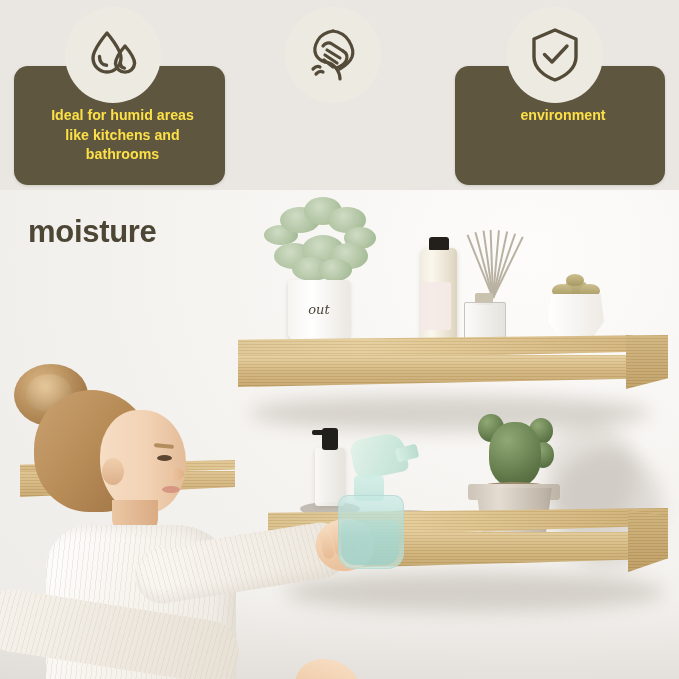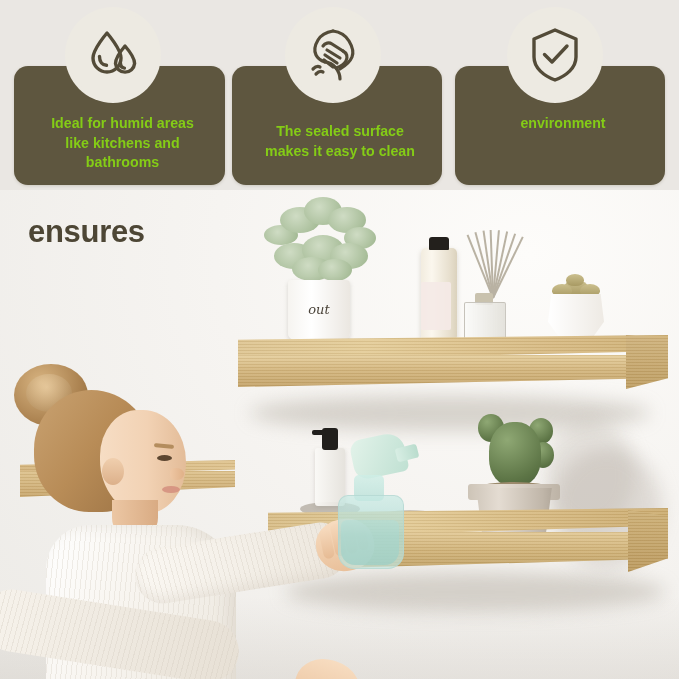--- a/index.html
+++ b/index.html
@@ -169,21 +169,21 @@
   
   .headline{position:absolute;left:28px;top:214px;width:210px;
     font-weight:bold;font-size:31px;line-height:1.13;color:#4d4635;letter-spacing:-0.3px;}
 
   
   .cards{position:absolute;left:0;top:0;width:679px;height:195px;}
   .card{position:absolute;top:66px;height:119px;border-radius:14px;
     background:#5e563f;
     box-shadow:0 1px 3px rgba(120,112,92,.25);}
   .card-text{position:absolute;left:16px;right:10px;top:40px;
-    text-align:center;color:#84cc16;font-size:14.2px;font-weight:bold;line-height:1.38;margin-top:8px;}
+    text-align:center;color:#fde047;font-size:14.2px;font-weight:bold;line-height:1.38;}
   #card-1{left:14px;width:211px;}
   #card-2{left:232px;width:210px;}
   #card-3{left:455px;width:210px;}
   #card-2 .card-text{top:48px;}
 
   .icon-circle{position:absolute;top:10px;width:90px;height:90px;border-radius:50%;
     background:#edeae2;display:flex;align-items:center;justify-content:center;
     box-shadow:0 0 0 3px #edeae2;}
   #icon-1{left:68px;}
   #icon-2{left:288px;}
@@ -325,39 +325,33 @@
     </div>
 
     <div class="spray-trigger"></div>
     <div class="spray-nozzle"></div>
     <div class="spray-neck"></div>
     <div class="spray-body"></div>
     <div class="spray-liquid"></div>
   </div>
 
   <div class="headline">
-    <div>ensures</div>
+    <div>moisture</div>
   </div>
 
   <div class="cards">
 
     <div class="card" id="card-1">
       <div class="card-text">
         <div>Ideal for humid areas</div>
         <div>like kitchens and</div>
         <div>bathrooms</div>
       </div>
     </div>
 
-    <div class="card" id="card-2">
-      <div class="card-text">
-        <div>The sealed surface</div>
-        <div>makes it easy to clean</div>
-      </div>
-    </div>
 
     <div class="card" id="card-3">
       <div class="card-text">
         <div>environment</div>
       </div>
     </div>
 
     <div class="icon-circle" id="icon-1">
       <svg width="58" height="58" viewBox="0 0 58 58" fill="none" stroke="#534b38" stroke-width="3.4" stroke-linecap="round" stroke-linejoin="round">
         <path d="M23 7 C23 7 9 23 9 32 A14 14 0 0 0 37 32 C37 23 23 7 23 7 Z"></path>

